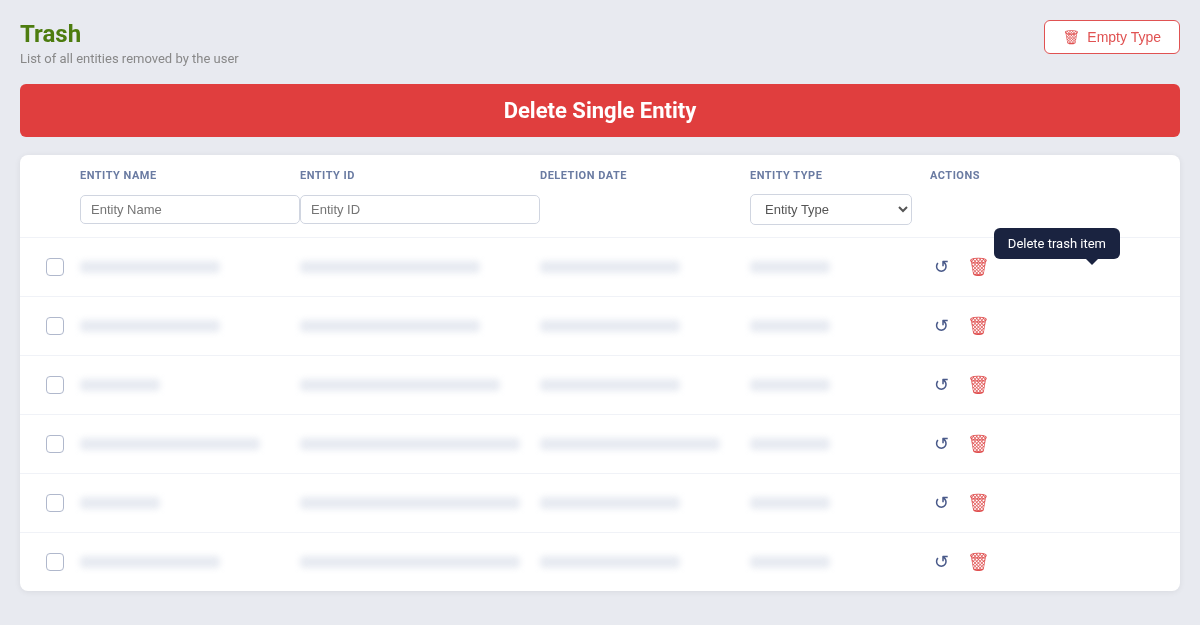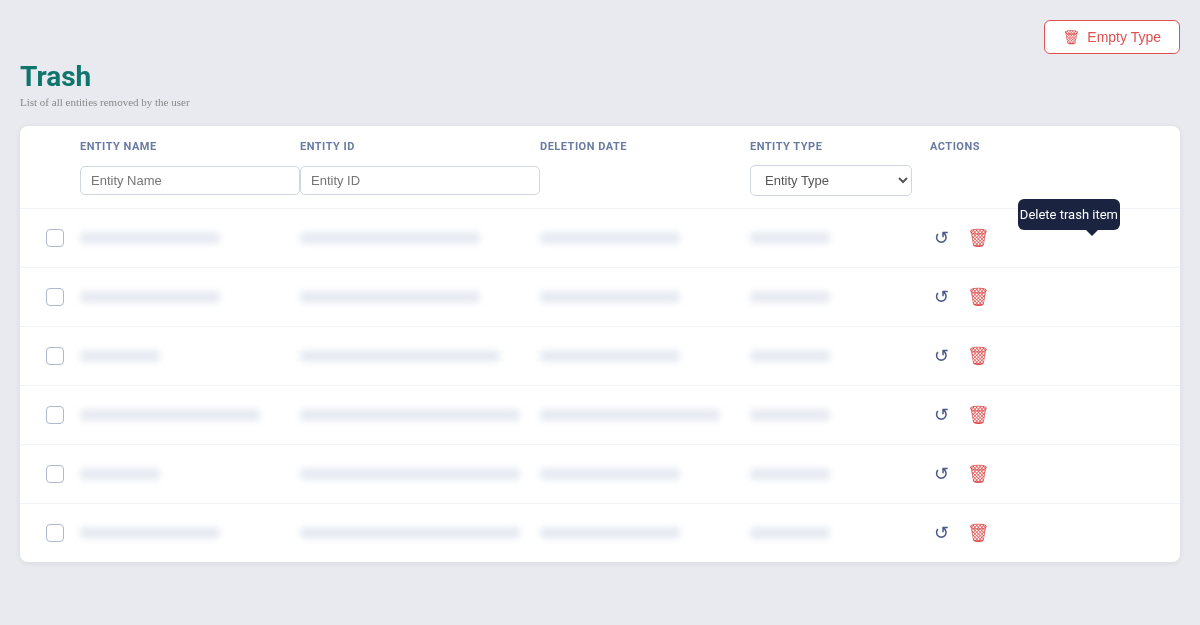--- a/index.html
+++ b/index.html
@@ -17,31 +17,29 @@
     }
 
     .header {
       display: flex;
       justify-content: space-between;
       align-items: flex-start;
       margin-bottom: 18px;
     }
 
     .header-title {
-      font-size: 28px;
+      font-size: 24px;
       font-weight: 700;
-      color: #0f766e;
-      margin-top: 40px;
+      color: #4d7c0f;
     }
 
     .header-subtitle {
-      font-size: 11px;
+      font-size: 13px;
       color: #888;
       margin-top: 3px;
-      font-family: Liberation Serif, serif;
     }
 
     .empty-trash-btn {
       display: flex;
       align-items: center;
       gap: 7px;
       border: 1.5px solid #e05252;
       background: #fff;
       color: #e05252;
       padding: 8px 18px;
@@ -191,21 +189,21 @@
     }
 
     
     .tooltip-popup {
       position: absolute;
       right: 60px;
       top: -10px;
       background: #1a2340;
       color: #fff;
       font-size: 13px;
-      padding: 8px 2px;
+      padding: 8px 14px;
       border-radius: 6px;
       white-space: nowrap;
       z-index: 10;
       pointer-events: none;
     }
 
     .tooltip-popup::after {
       content: '';
       position: absolute;
       bottom: -6px;
@@ -224,20 +222,23 @@
     <div>
       <div class="header-title">Trash</div>
       <div class="header-subtitle">List of all entities removed by the user</div>
     </div>
     <button class="empty-trash-btn">
       <span>🗑</span>
       <span>Empty Type</span>
     </button>
   </div>
 
+  <div class="tooltip-banner">
+    <span>Delete Single Entity</span>
+  </div>
 
   <div class="table-card">
 
     <div class="table-header-row">
       <div></div>
       <div class="col-header">ENTITY NAME</div>
       <div class="col-header">ENTITY ID</div>
       <div class="col-header">DELETION DATE</div>
       <div class="col-header">ENTITY TYPE</div>
       <div class="col-header">ACTIONS</div>

